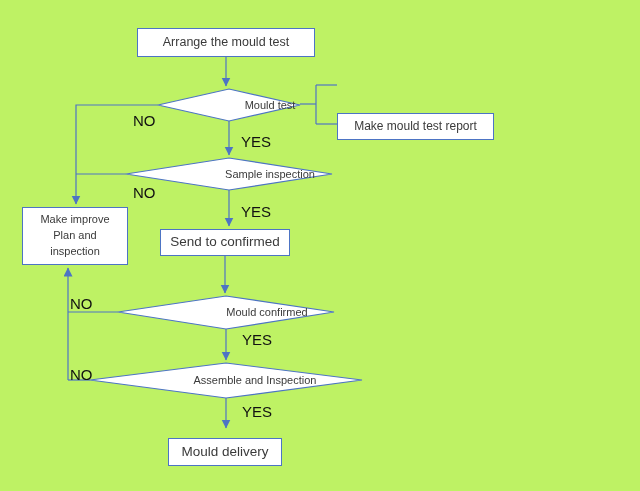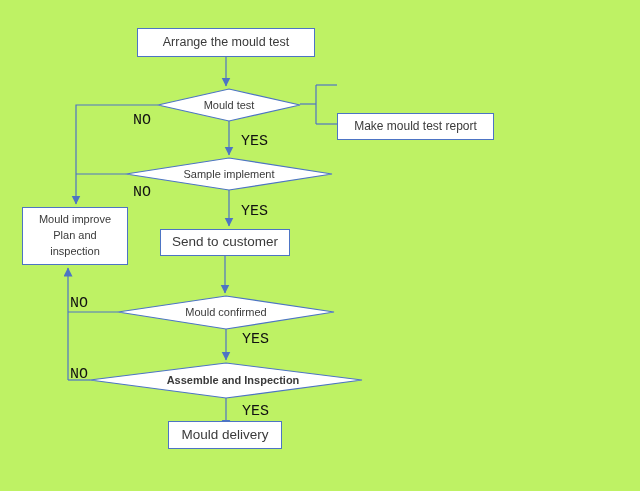--- a/index.html
+++ b/index.html
@@ -29,24 +29,25 @@
     line-height: 1.25;
   }
   .diamond-label {
     position: absolute;
     color: #3a3a3a;
     display: flex;
     align-items: center;
     justify-content: center;
     text-align: left;
     pointer-events: none;
+    margin-left: 41px;
   }
   .edge-label {
     position: absolute;
-    font-family: Liberation Mono, monospace;
+    font-family: Liberation Sans, sans-serif;
     font-size: 15px;
     line-height: 15px;
     color: #111111;
     white-space: nowrap;
   }
   .fs-process-lg { font-size: 13.5px; }
   .fs-process-md { font-size: 12.5px; }
   .fs-process-sm { font-size: 12px; }
   .fs-improve    { font-size: 11px; line-height: 1.45; }
   .fs-diamond    { font-size: 11px; }
@@ -84,36 +85,36 @@
     <path d="M316,85 L337,85" fill="none" stroke="#4d74c4" stroke-width="1.2"></path>
     <path d="M316,124 L337,124" fill="none" stroke="#4d74c4" stroke-width="1.2"></path>
   </svg>
 
   <div class="node fs-process-md" style="left:137px; top:28px; width:178px; height:29px;">Arrange the mould test</div>
 
 
   <div class="node fs-process-sm" style="left:337px; top:113px; width:157px; height:27px;">Make mould test report</div>
 
   <div class="node fs-improve" style="left:22px; top:207px; width:106px; height:58px; flex-direction:column;">
-    <span>Mould improve</span>
+    <span>Make improve</span>
     <span>Plan and</span>
     <span>inspection</span>
   </div>
 
-  <div class="node fs-process-lg" style="left:160px; top:229px; width:130px; height:27px;">Send to customer</div>
+  <div class="node fs-process-lg" style="left:160px; top:229px; width:130px; height:27px;">Send to confirmed</div>
 
-  <div class="node fs-process-lg" style="left:168px; top:421px; width:114px; height:28px;">Mould delivery</div>
+  <div class="node fs-process-lg" style="left:168px; top:438px; width:114px; height:28px;">Mould delivery</div>
 
   <div class="diamond-label fs-diamond" style="left:158px; top:97px; width:142px; height:16px;">Mould test</div>
 
-  <div class="diamond-label fs-diamond" style="left:126px; top:166px; width:206px; height:16px;">Sample implement</div>
+  <div class="diamond-label fs-diamond" style="left:126px; top:166px; width:206px; height:16px;">Sample inspection</div>
 
   <div class="diamond-label fs-diamond" style="left:118px; top:304px; width:216px; height:16px;">Mould confirmed</div>
 
-  <div class="diamond-label fs-diamond" style="left:97px; top:372px; width:272px; height:16px;font-weight:bold;">Assemble and Inspection</div>
+  <div class="diamond-label fs-diamond" style="left:78px; top:372px; width:272px; height:16px;">Assemble and Inspection</div>
 
   <div class="edge-label" style="left:133px; top:113px;">NO</div>
 
   <div class="edge-label" style="left:241px; top:134px;">YES</div>
 
   <div class="edge-label" style="left:133px; top:185px;">NO</div>
 
   <div class="edge-label" style="left:241px; top:204px;">YES</div>
 
   <div class="edge-label" style="left:70px; top:296px;">NO</div>

